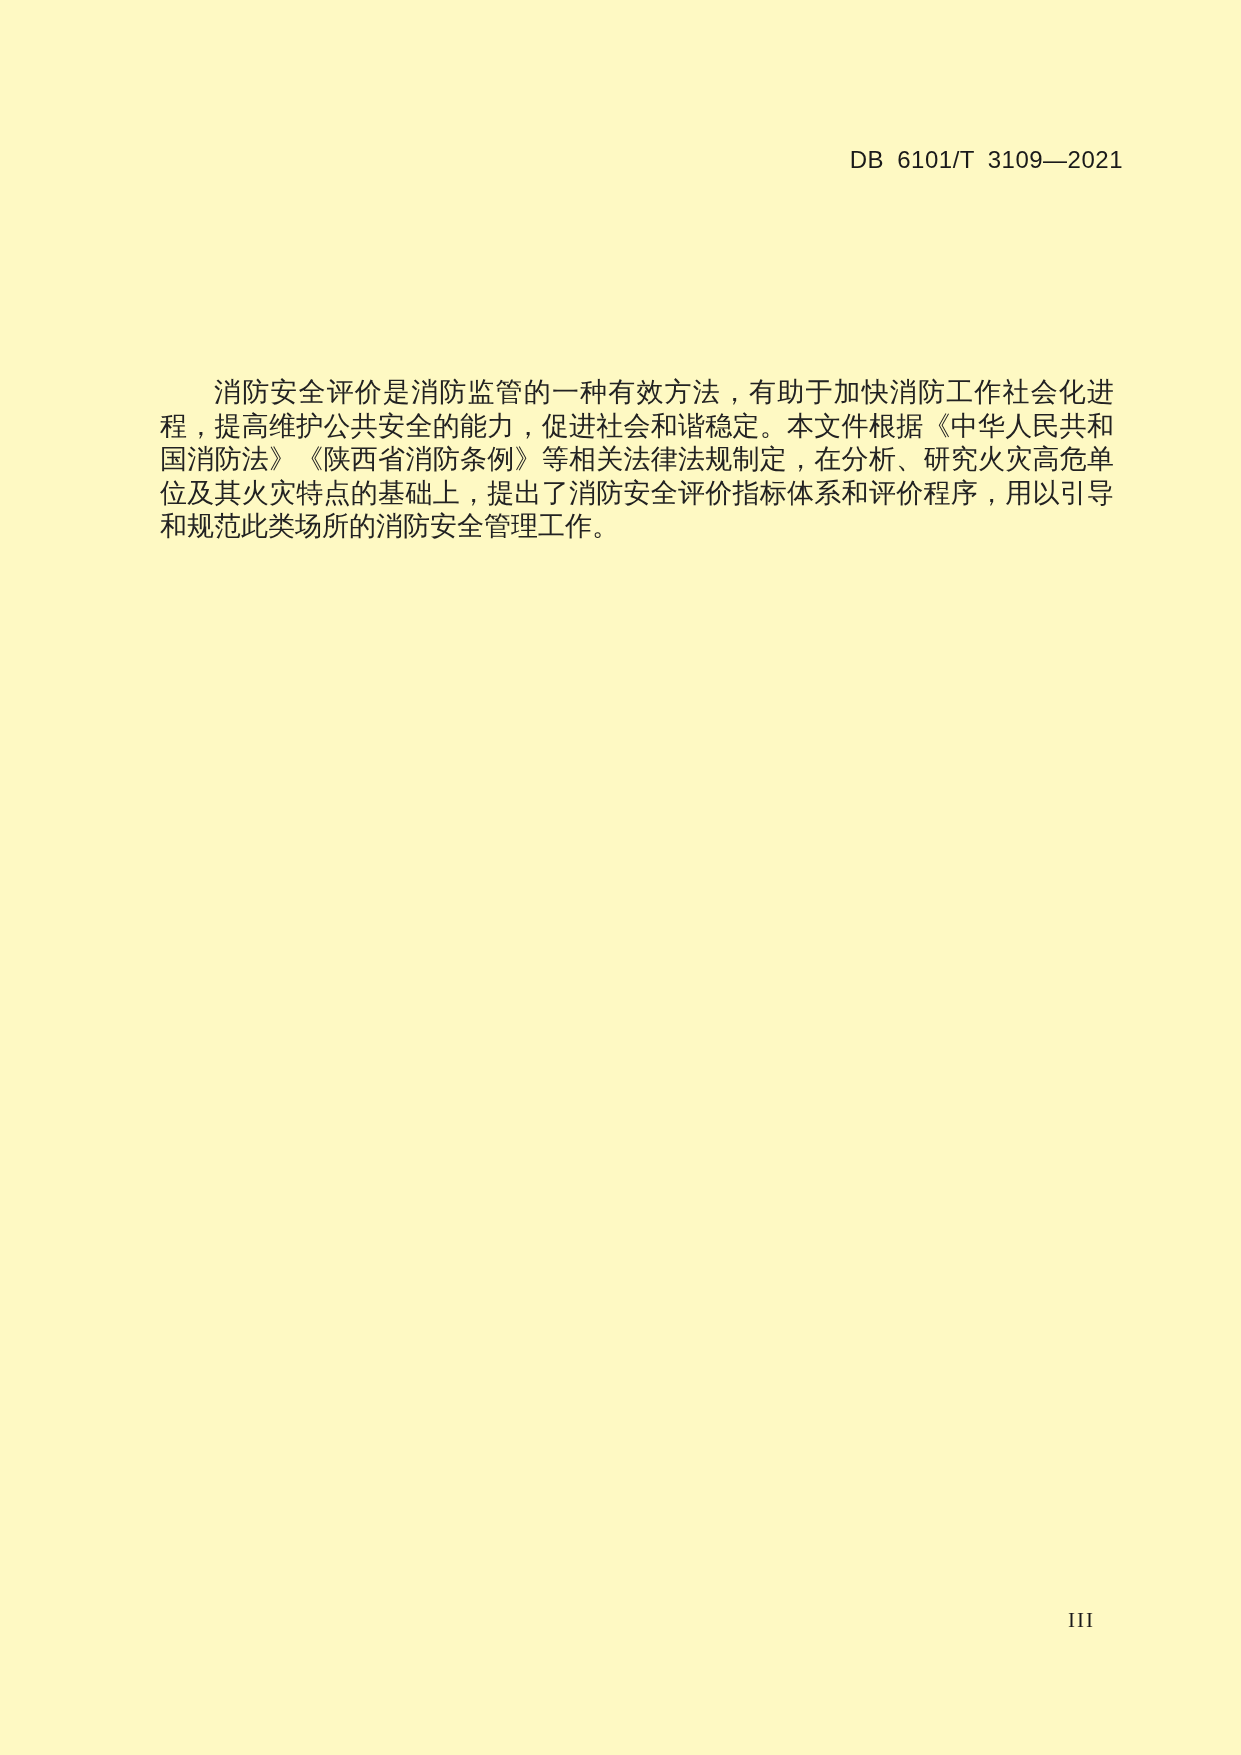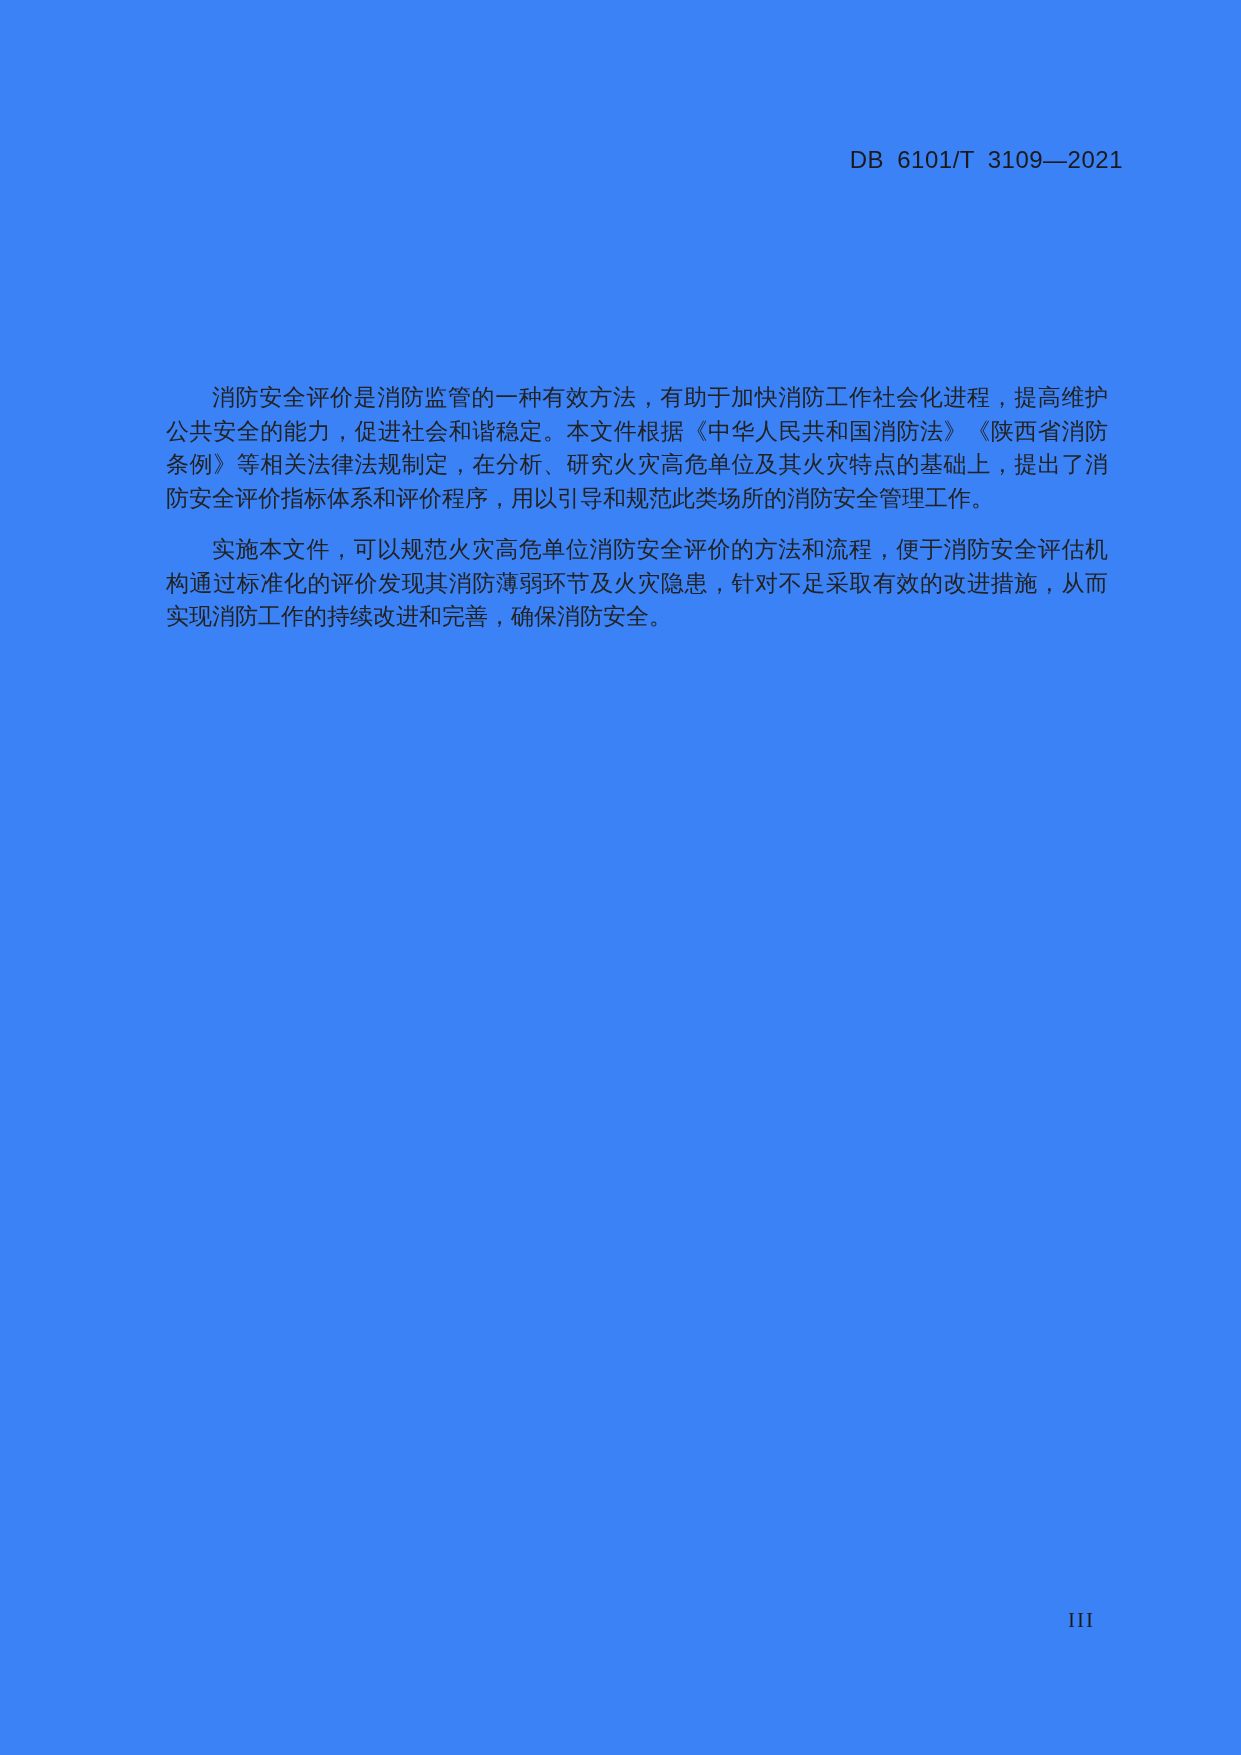--- a/index.html
+++ b/index.html
@@ -4,21 +4,21 @@
 <style>
   html, body {
     margin: 0;
     padding: 0;
     background: #ffffff;
   }
   .page {
     position: relative;
     width: 1241px;
     height: 1755px;
-    background: #3b82f6;
+    background: #fef9c3;
     margin: 0 auto;
     overflow: hidden;
     font-family: "DejaVu Serif", serif;
     color: #1a1a1a;
   }
   .std-header {
     position: absolute;
     top: 146px;
     left: 0;
     right: 118px;
@@ -45,23 +45,23 @@
     letter-spacing: 1px;
     white-space: pre;
   }
   .content {
     position: absolute;
     top: 363px;
     left: 148px;
     width: 978px;
   }
   .content p {
-    margin: 18px;
+    margin: 12px;
     font-family: "DejaVu Serif", serif;
-    font-size: 23px;
+    font-size: 27px;
     line-height: 33.5px;
     text-align: justify;
     text-indent: 2em;
     color: #222222;
   }
   .page-number {
     position: absolute;
     top: 1608px;
     left: 1068px;
     font-family: "Liberation Serif", serif;
@@ -73,18 +73,17 @@
 </head>
 <body>
 
 <div class="page">
 
   <div class="std-header">DB 6101/T 3109—2021</div>
 
 
   <div class="content">
     <p>消防安全评价是消防监管的一种有效方法，有助于加快消防工作社会化进程，提高维护公共安全的能力，促进社会和谐稳定。本文件根据《中华人民共和国消防法》《陕西省消防条例》等相关法律法规制定，在分析、研究火灾高危单位及其火灾特点的基础上，提出了消防安全评价指标体系和评价程序，用以引导和规范此类场所的消防安全管理工作。</p>
-    <p>实施本文件，可以规范火灾高危单位消防安全评价的方法和流程，便于消防安全评估机构通过标准化的评价发现其消防薄弱环节及火灾隐患，针对不足采取有效的改进措施，从而实现消防工作的持续改进和完善，确保消防安全。</p>
   </div>
 
   <div class="page-number">III</div>
 
 </div>
 
 </body></html>

